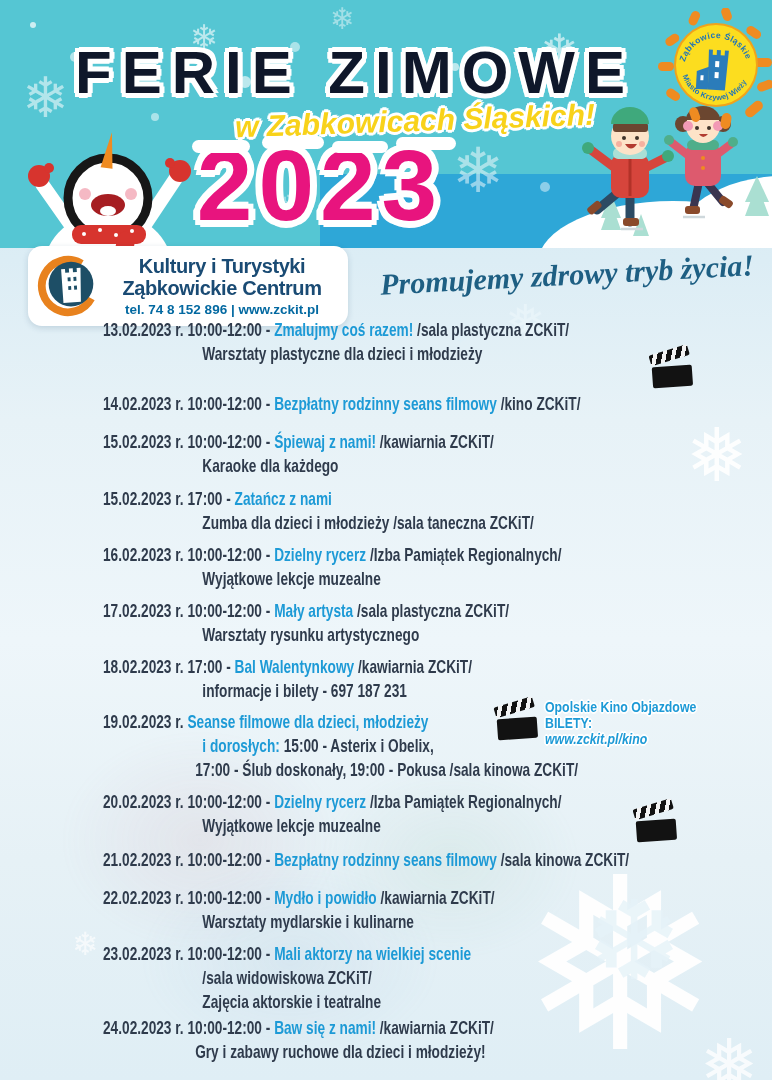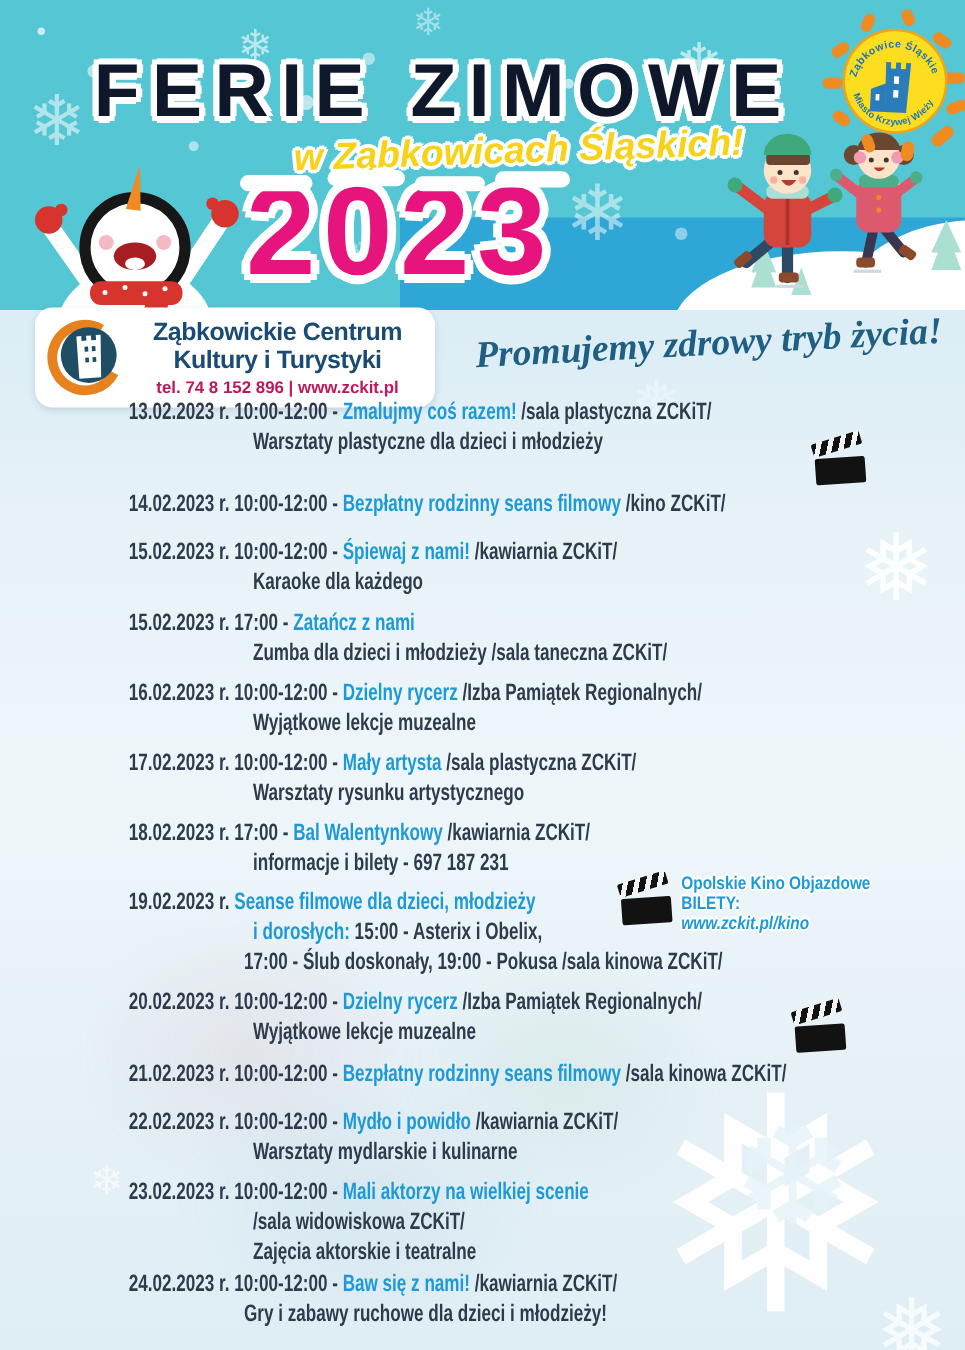--- a/index.html
+++ b/index.html
@@ -25,21 +25,21 @@
   .hero-year{position:absolute;left:170px;top:128px;width:300px;text-align:center;
     font-size:100px;font-weight:bold;letter-spacing:6px;color:#e8147e;white-space:nowrap;
     text-shadow:0 7px 0 #fff,0 -7px 0 #fff,7px 0 0 #fff,-7px 0 0 #fff,5px 5px 0 #fff,-5px 5px 0 #fff,5px -5px 0 #fff,-5px -5px 0 #fff;}
   .snowcap{position:absolute;background:#fff;border-radius:10px;}
   .illu{position:absolute;}
   
   .org-box{position:absolute;left:28px;top:246px;width:320px;height:80px;background:#fff;border-radius:14px;
     box-shadow:0 2px 6px rgba(40,80,110,.18);display:flex;align-items:center;padding:0 8px;box-sizing:border-box;}
   .org-text{flex:1;text-align:center;color:#1a4b74;}
   .org-line{font-size:20px;font-weight:bold;line-height:22px;letter-spacing:-0.4px;}
-  .org-tel{font-size:13.5px;font-weight:bold;margin-top:3px;color:#be185d;}
+  .org-tel{font-size:13.5px;font-weight:bold;margin-top:3px;color:#0369a1;}
   .slogan{position:absolute;left:380px;top:258px;width:372px;transform:rotate(-3deg);
     font-family:"Liberation Serif",serif;font-style:italic;font-weight:bold;
     font-size:30px;color:#1e5f83;white-space:nowrap;}
   
   .event{position:absolute;left:103px;width:640px;}
   .ev-line{font-size:19px;font-weight:bold;line-height:24px;white-space:pre;
     transform:scaleX(0.72);transform-origin:0 0;color:#2f3b4c;letter-spacing:0;}
   .ev-line .blue{color:#1d9ad6;}
   .ev-line.indent{padding-left:138px;}
   
@@ -204,22 +204,22 @@
       <circle cx="36" cy="33" r="23" fill="#1d4e66"></circle>
       <g transform="rotate(-4 36 34)">
         <polygon points="27,17 31,17 31,21 35,21 35,17 39,17 39,21 43,21 43,17 47,17 45,52 27,52" fill="#ffffff"></polygon>
         <rect x="33" y="26" width="3" height="4" fill="#1d4e66"></rect>
         <rect x="39" y="26" width="3" height="4" fill="#1d4e66"></rect>
         <rect x="33" y="35" width="3" height="4" fill="#1d4e66"></rect>
         <rect x="39" y="35" width="3" height="4" fill="#1d4e66"></rect>
       </g>
     </svg>
     <div class="org-text">
+      <div class="org-line">Kultury i Turystyki</div>
       <div class="org-line">Ząbkowickie Centrum</div>
-      <div class="org-line">Kultury i Turystyki</div>
       <div class="org-tel">tel. 74 8 152 896 | www.zckit.pl</div>
     </div>
   </div>
   <div class="slogan">Promujemy zdrowy tryb życia!</div>
   <div class="flake" style="left:505px;top:298px;font-size:48px;opacity:.9;color:#e9f5fa;">❅</div>
   <div class="flake" style="left:452px;top:326px;font-size:20px;opacity:.6;color:#dff0f8;">❄</div>
 
   <div class="blob" style="left:60px;top:730px;width:280px;height:220px;background:radial-gradient(closest-side,rgba(190,120,140,.10),transparent);"></div>
   <div class="blob" style="left:320px;top:760px;width:260px;height:200px;background:radial-gradient(closest-side,rgba(120,180,150,.10),transparent);"></div>
   <div class="blob" style="left:140px;top:860px;width:300px;height:200px;background:radial-gradient(closest-side,rgba(120,160,200,.10),transparent);"></div>

